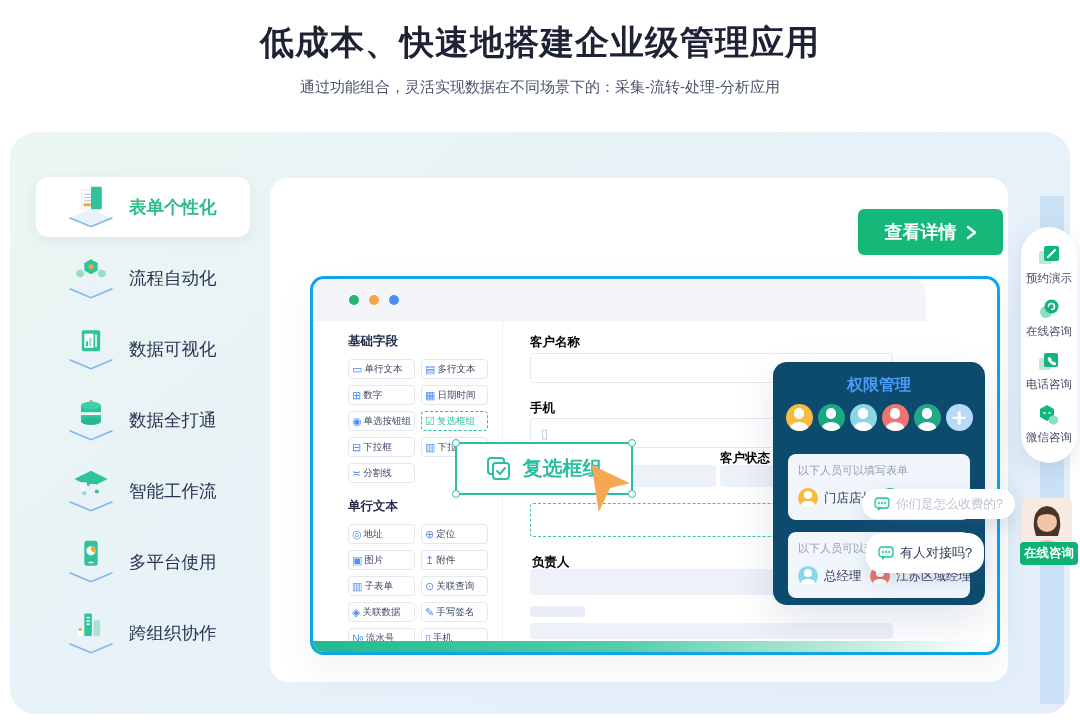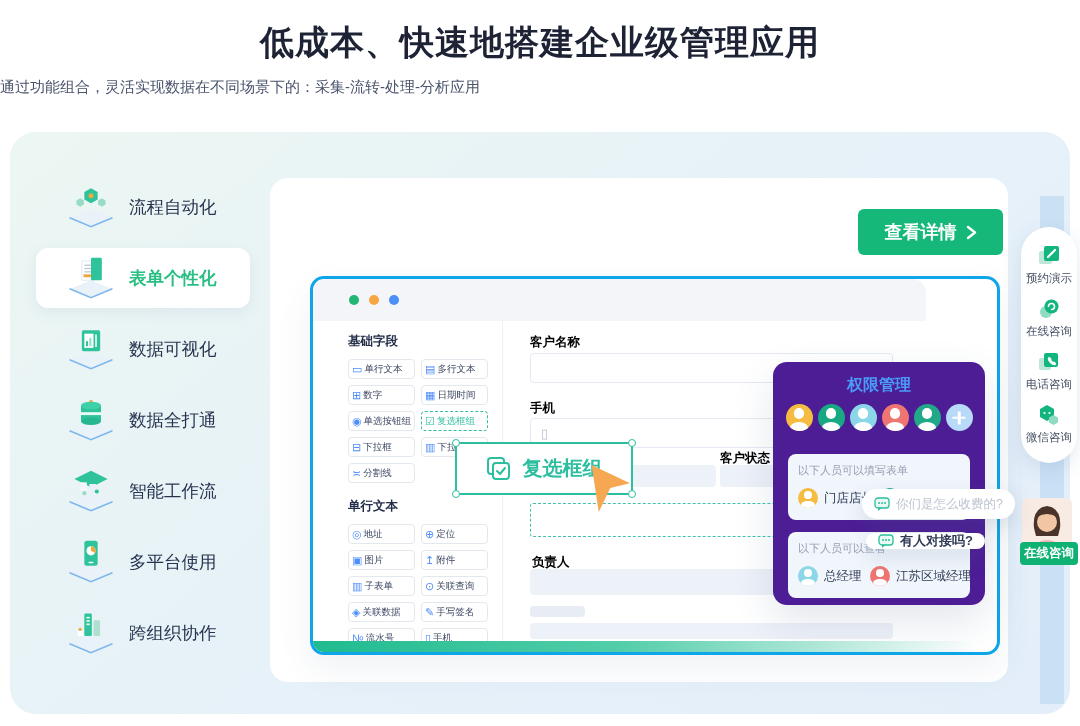--- a/index.html
+++ b/index.html
@@ -2,21 +2,21 @@
 <html style="--green: #16b879; --teal: #2dbea0; --blue: #4a9cf8; --field-blue: #4e8ef8;"><head>
 <meta charset="utf-8">
 <style>
   *{margin:0;padding:0;box-sizing:border-box}
   html,body{width:1080px;height:726px;background:#fff;overflow:hidden;
     font-family:"Liberation Sans",sans-serif;color:#1d2334;position:relative}
 
   
   .h1{position:absolute;top:20px;left:0;width:100%;text-align:center;
     font-size:34px;font-weight:600;letter-spacing:1px;color:#1d2334}
-  .sub{position:absolute;top:78px;left:0;width:100%;
+  .sub{position:absolute;top:78px;left:0;width:100%;text-align:center;
     font-size:15px;color:#49536b}
 
   
   .panel{position:absolute;left:10px;top:132px;width:1060px;height:582px;
     border-radius:26px;background:linear-gradient(140deg,#ecf6f2 0%,#e6f1f9 55%,#e3eefa 100%)}
 
   
   .sidebar{position:absolute;left:36px;top:177px;width:214px;z-index:2}
   .side-item{height:60px;margin-bottom:11px;border-radius:12px;display:flex;
     align-items:center;padding-left:30px;gap:13px;cursor:pointer}
@@ -69,21 +69,21 @@
   .callout{position:absolute;left:455px;top:442px;width:178px;height:53px;z-index:5;
     background:#fff;border:2px solid var(--teal,#2dbea0);border-radius:4px;
     display:flex;align-items:center;justify-content:center;gap:11px}
   .callout .txt{font-size:20px;font-weight:700;color:var(--teal,#2dbea0)}
   .handle{position:absolute;width:8px;height:8px;border-radius:50%;background:#fff;
     border:1.5px solid var(--teal,#2dbea0)}
   .cursor{position:absolute;left:583px;top:465px;z-index:6}
 
   
   .perms{position:absolute;left:773px;top:362px;width:212px;height:243px;z-index:4;
-    background:#4c1d95;border-radius:14px;box-shadow:0 16px 40px rgba(50,80,120,.14)}
+    background:#0c4a6e;border-radius:14px;box-shadow:0 16px 40px rgba(50,80,120,.14)}
   .perms-title{position:absolute;top:13px;width:100%;text-align:center;
     font-size:16px;font-weight:700;color:var(--blue,#4a9cf8)}
   .av-row{position:absolute;top:42px;left:0;width:100%;display:flex;
     justify-content:center;gap:5px}
   .avatar{border-radius:50%;position:relative;overflow:hidden;flex:0 0 auto}
   .avatar::before{content:"";position:absolute;width:38%;height:38%;background:#fff;
     border-radius:50%;left:31%;top:16%}
   .avatar::after{content:"";position:absolute;width:66%;height:42%;background:#fff;
     border-radius:50% 50% 0 0;left:17%;bottom:-8%}
   .av27{width:27px;height:27px}
@@ -96,22 +96,22 @@
     border-radius:8px;padding:9px 10px 0 10px}
   .pbox .cap{font-size:11px;color:#959eb1;white-space:nowrap}
   .member{position:absolute;top:34px;display:flex;align-items:center;gap:6px}
   .member .nm{font-size:12.5px;color:#2f3b57;white-space:nowrap}
 
   
   .bubble{position:absolute;height:30px;background:#fff;border-radius:15px;z-index:6;
     display:flex;align-items:center;gap:6px;padding:0 12px;
     box-shadow:0 8px 20px rgba(80,105,140,.18);white-space:nowrap}
   .bubble.b1{left:862px;top:489px;color:#bcc3d0;font-size:12.5px}
-  .bubble.b2{left:866px;top:533px;height:16px;border-radius:16px;color:#303b55;
-    font-size:13px;font-weight:700}
+  .bubble.b2{left:866px;top:533px;height:40px;border-radius:16px;color:#303b55;
+    font-size:13px;font-weight:400}
 
   
   .strip{position:absolute;left:1040px;top:196px;width:24px;height:508px;
     background:rgba(175,210,240,.5);z-index:1}
   .toolpill{position:absolute;left:1021px;top:227px;width:56px;height:236px;z-index:3;
     background:#fff;border-radius:28px;box-shadow:0 6px 20px rgba(50,90,140,.13);
     display:flex;flex-direction:column;justify-content:space-evenly;align-items:center;
     padding:6px 0}
   .tb-item{display:flex;flex-direction:column;align-items:center;gap:4px;cursor:pointer}
   .tb-item .tl{font-size:11.5px;color:#454f63;white-space:nowrap}
@@ -123,48 +123,48 @@
 </head>
 <body>
 
 <h1 class="h1">低成本、快速地搭建企业级管理应用</h1>
 <div class="sub">通过功能组合，灵活实现数据在不同场景下的：采集-流转-处理-分析应用</div>
 
 <div class="panel"></div>
 
 <nav class="sidebar">
 
-  <div class="side-item">
-    <span>
-      <svg width="50" height="48" viewBox="0 0 60 56">
-        <polygon points="30,33 55,43.5 30,54 5,43.5" fill="#e9f1f9"></polygon>
-        <path d="M5,43.5 L30,54 L55,43.5" stroke="#7db7ee" stroke-width="2" fill="none" stroke-linecap="round"></path>
-        <polygon points="17,20 21.5,22.5 21.5,27.5 17,30 12.5,27.5 12.5,22.5" fill="#9adbc6"></polygon>
-        <polygon points="43,20 47.5,22.5 47.5,27.5 43,30 38.5,27.5 38.5,22.5" fill="#9adbc6"></polygon>
-        <polygon points="30,8 38,12.5 38,21.5 30,26 22,21.5 22,12.5" fill="#2fc39b"></polygon>
-        <circle cx="30" cy="17" r="3" fill="#f0a73f"></circle>
-      </svg>
-    </span>
-    <span class="lbl">流程自动化</span>
-  </div>
-
   <div class="side-item active">
     <span>
       <svg width="50" height="48" viewBox="0 0 60 56">
         <polygon points="30,33 55,43.5 30,54 5,43.5" fill="#e9f1f9"></polygon>
         <path d="M5,43.5 L30,54 L55,43.5" stroke="#7db7ee" stroke-width="2" fill="none" stroke-linecap="round"></path>
         <rect x="19" y="10" width="14" height="23" fill="#fff" stroke="#dce5f0"></rect>
         <line x1="22" y1="15" x2="30" y2="15" stroke="#b9c6d6" stroke-width="1.5"></line>
         <line x1="22" y1="19" x2="30" y2="19" stroke="#b9c6d6" stroke-width="1.5"></line>
         <line x1="22" y1="23" x2="30" y2="23" stroke="#b9c6d6" stroke-width="1.5"></line>
         <rect x="21" y="26" width="9" height="3.5" fill="#f0a73f"></rect>
         <rect x="30" y="6" width="13" height="27" rx="1.5" fill="#2fc39b"></rect>
       </svg>
     </span>
     <span class="lbl">表单个性化</span>
+  </div>
+
+  <div class="side-item">
+    <span>
+      <svg width="50" height="48" viewBox="0 0 60 56">
+        <polygon points="30,33 55,43.5 30,54 5,43.5" fill="#e9f1f9"></polygon>
+        <path d="M5,43.5 L30,54 L55,43.5" stroke="#7db7ee" stroke-width="2" fill="none" stroke-linecap="round"></path>
+        <polygon points="17,20 21.5,22.5 21.5,27.5 17,30 12.5,27.5 12.5,22.5" fill="#9adbc6"></polygon>
+        <polygon points="43,20 47.5,22.5 47.5,27.5 43,30 38.5,27.5 38.5,22.5" fill="#9adbc6"></polygon>
+        <polygon points="30,8 38,12.5 38,21.5 30,26 22,21.5 22,12.5" fill="#2fc39b"></polygon>
+        <circle cx="30" cy="17" r="3" fill="#f0a73f"></circle>
+      </svg>
+    </span>
+    <span class="lbl">流程自动化</span>
   </div>
 
   <div class="side-item">
     <span>
       <svg width="50" height="48" viewBox="0 0 60 56">
         <polygon points="30,33 55,43.5 30,54 5,43.5" fill="#e9f1f9"></polygon>
         <path d="M5,43.5 L30,54 L55,43.5" stroke="#7db7ee" stroke-width="2" fill="none" stroke-linecap="round"></path>
         <rect x="19" y="8" width="22" height="25" rx="2" fill="#2fc39b"></rect>
         <rect x="22" y="12" width="11" height="17" fill="#fff"></rect>
         <rect x="24" y="21" width="2.5" height="6" fill="#2fc39b"></rect>

